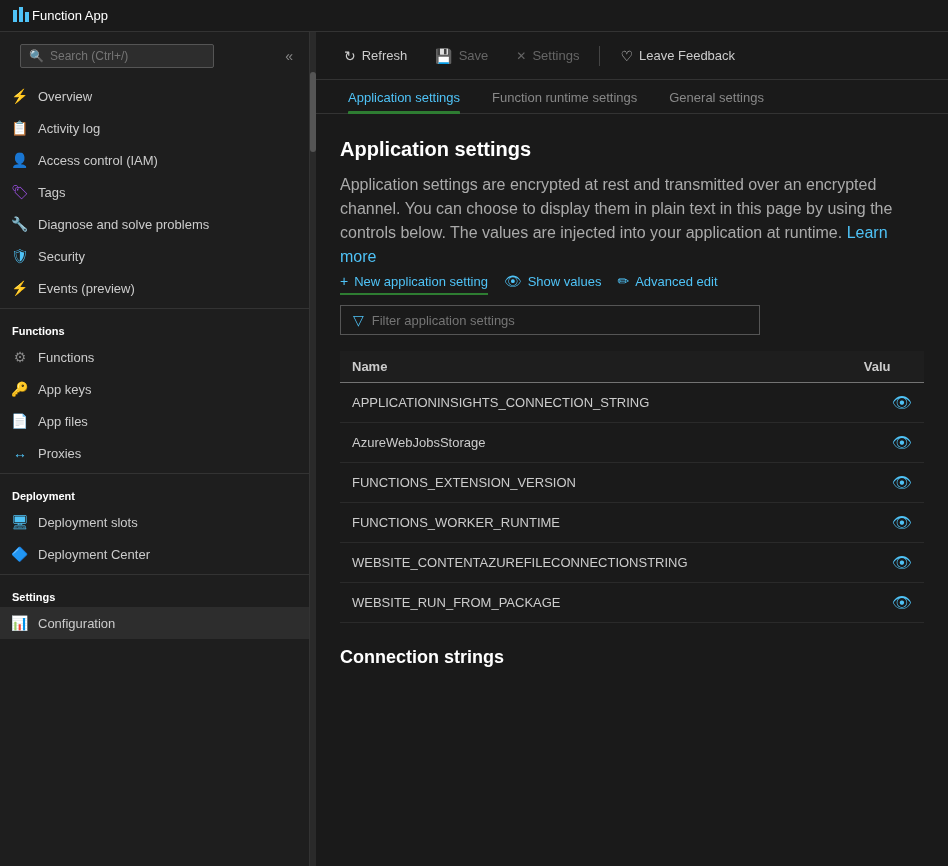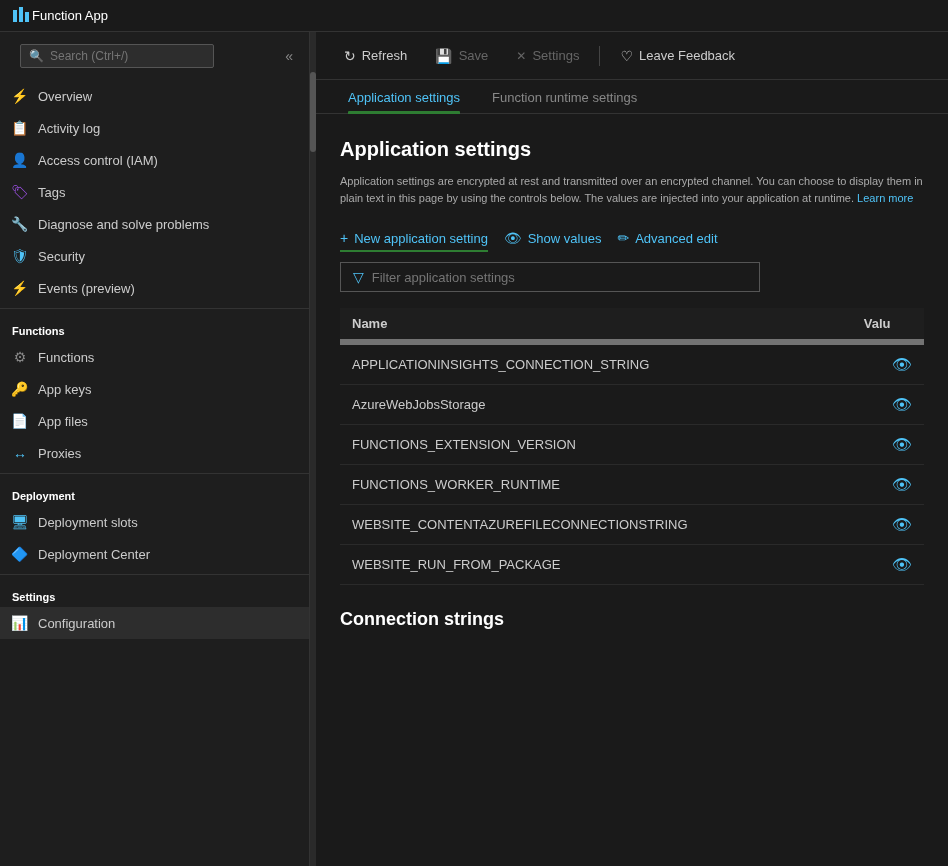--- a/index.html
+++ b/index.html
@@ -226,23 +226,22 @@
     }
 
     .page-title {
       font-size: 20px;
       font-weight: 600;
       color: #ffffff;
       margin-bottom: 12px;
     }
 
     .page-description {
-      font-size: 11px;
+      font-size: 16px;
       color: #aaaaaa;
-      margin-bottom: 20px;
       line-height: 1.5;
     }
     .learn-more-link {
       color: #4fc3f7;
       cursor: pointer;
       text-decoration: none;
     }
 
     
     .action-bar {
@@ -315,21 +314,21 @@
     .settings-table {
       width: 100%;
       border-collapse: collapse;
     }
     .settings-table th {
       text-align: left;
       padding: 8px 12px;
       font-size: 13px;
       font-weight: 600;
       color: #cccccc;
-      border-bottom: 6px solid #737373;
+      border-bottom: 1px solid #737373;
       background: #1e1e1e;
     }
     .settings-table td {
       padding: 10px 12px;
       font-size: 13px;
       color: #cccccc;
       border-bottom: 1px solid #2a2a2a;
     }
     .eye-icon {
       color: #4fc3f7;
@@ -472,20 +471,23 @@
       </button>
     </div>
 
     <div class="tabs-bar">
       <div class="tab-item active">
         <span>Application settings</span>
       </div>
       <div class="tab-item">
         <span>Function runtime settings</span>
       </div>
+      <div class="tab-item">
+        <span>General settings</span>
+      </div>
     </div>
 
     <div class="page-content">
       <h2 class="page-title">Application settings</h2>
       <p class="page-description">
         <span>Application settings are encrypted at rest and transmitted over an encrypted channel. You can choose to display them in plain text in this page by using the controls below. The values are injected into your application at runtime. </span>
         <a class="learn-more-link">Learn more</a>
       </p>
 
       <div class="action-bar">

